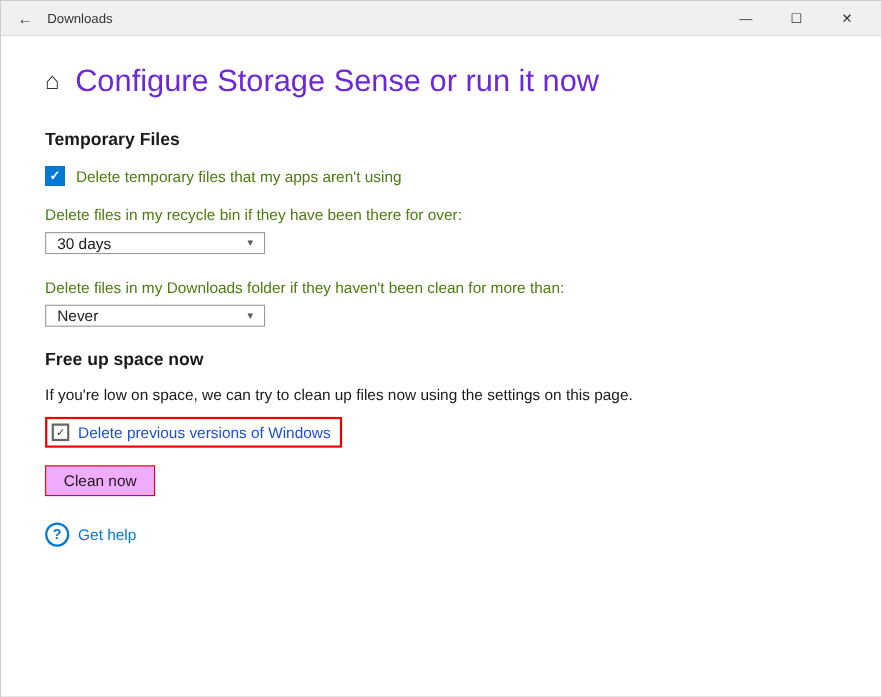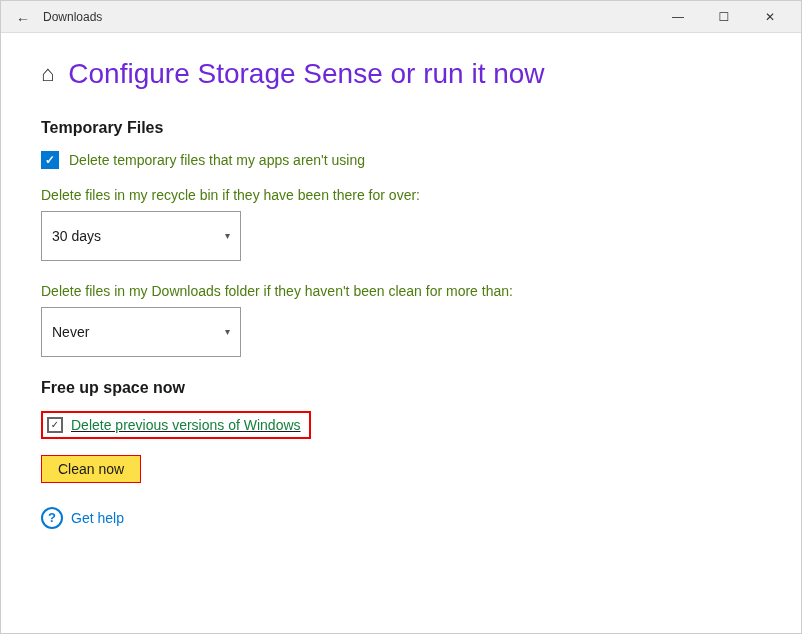--- a/index.html
+++ b/index.html
@@ -121,21 +121,21 @@
     .field-label {
       font-size: 14px;
       color: #4d7c0f;
       margin-bottom: 8px;
     }
     .dropdown-wrapper {
       margin-bottom: 22px;
     }
     .dropdown {
       width: 200px;
-      height: 50px;
+      height: 20px;
       border: 1px solid #999;
       background: #fff;
       display: flex;
       align-items: center;
       justify-content: space-between;
       padding: 0 10px;
       cursor: pointer;
       font-size: 14px;
       color: #1a1a1a;
     }
@@ -170,36 +170,35 @@
       justify-content: center;
       flex-shrink: 0;
       cursor: pointer;
     }
     .checkbox-small .checkmark-small {
       color: #333;
       font-size: 10px;
     }
     .checkbox-outlined-label {
       font-size: 14px;
-      color: #15803d;
-      text-decoration: underline;
+      color: #1d4ed8;
       text-decoration-color: #1a1a1a;
     }
     .note-text {
       font-size: 12px;
       color: #767676;
       margin-bottom: 14px;
       line-height: 1.4;
     }
     .note-text .highlight {
       color: #0078d4;
     }
     .clean-btn {
       border: 1.5px solid #e00;
-      background: #fde047;
+      background: #f0abfc;
       padding: 5px 16px;
       font-size: 14px;
       color: #1a1a1a;
       cursor: pointer;
       margin-bottom: 20px;
       outline: none;
     }
     .help-link {
       display: flex;
       align-items: center;
@@ -268,20 +267,21 @@
         <div class="field-label">Delete files in my Downloads folder if they haven't been clean for more than:</div>
         <div class="dropdown">
           <span>Never</span>
           <span class="dropdown-arrow">▾</span>
         </div>
       </div>
     </div>
 
     <div class="free-up-section">
       <div class="section-title">Free up space now</div>
+      <div class="description-text">If you're low on space, we can try to clean up files now using the settings on this page.</div>
 
       <div style="margin-bottom: 8px;">
         <span class="checkbox-outlined-row">
           <div class="checkbox-small">
             <span class="checkmark-small">✓</span>
           </div>
           <span class="checkbox-outlined-label">Delete previous versions of Windows</span>
         </span>
       </div>
 

